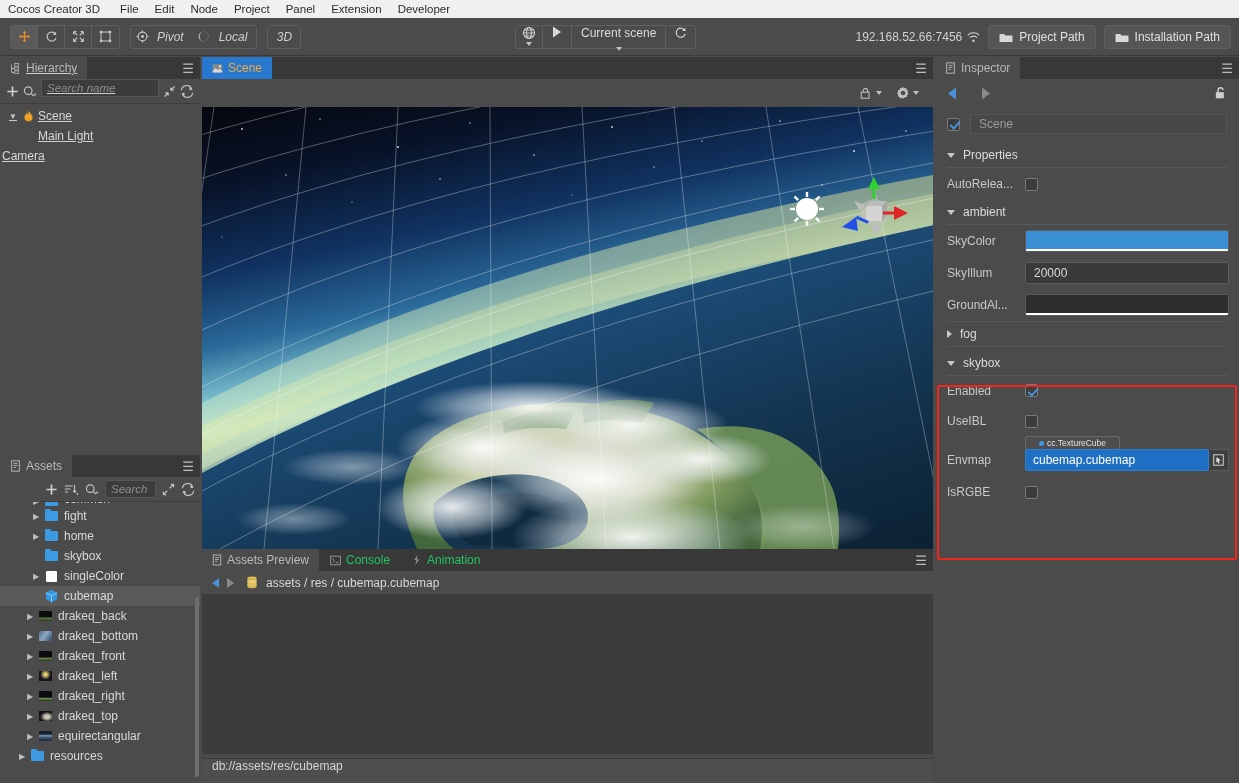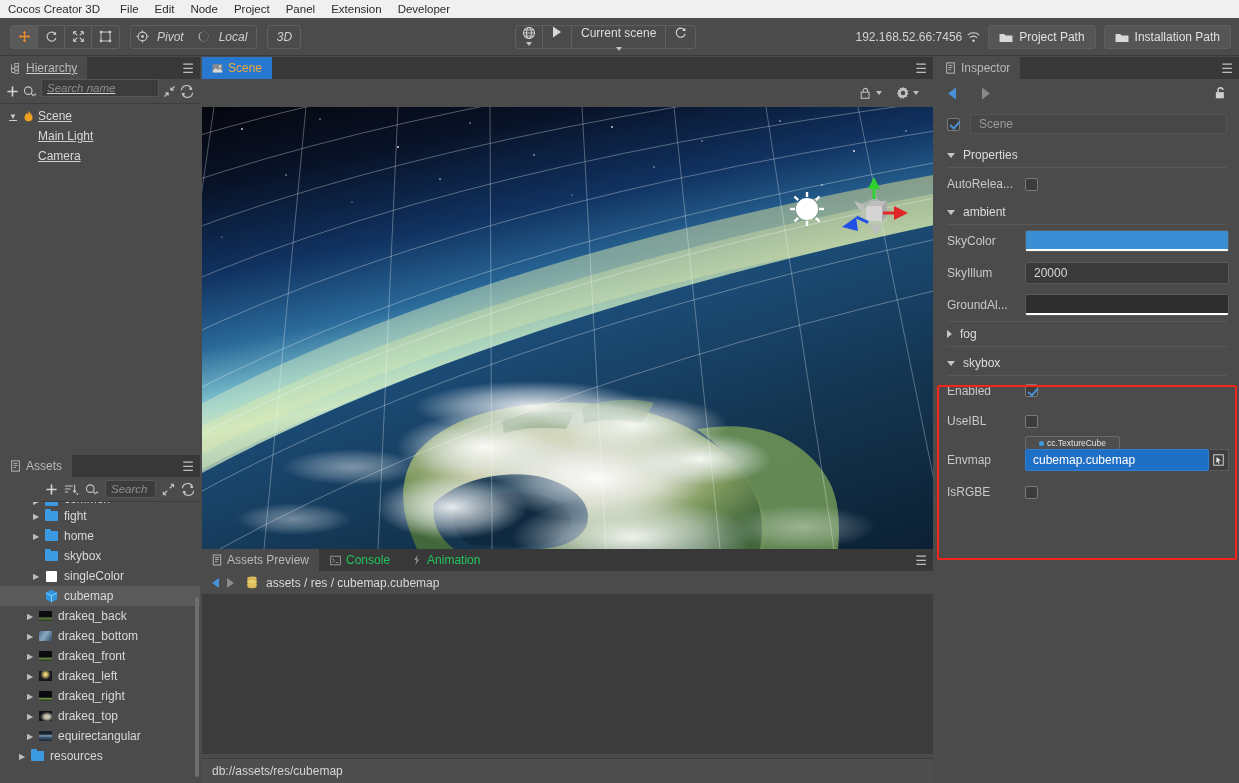--- a/index.html
+++ b/index.html
@@ -176,21 +176,21 @@
   }
   .bd-content { background: #3c3c3c; height: calc(100% - 46px); }
   .nav-arrow-l { width: 0; height: 0; border-top: 5px solid transparent;
     border-bottom: 5px solid transparent; border-right: 7px solid #4a90d9; cursor: pointer; }
   .nav-arrow-r { width: 0; height: 0; border-top: 5px solid transparent;
     border-bottom: 5px solid transparent; border-left: 7px solid #8a8a8a; cursor: pointer; }
 
   
   #statusbar {
     position: absolute; left: 202px; top: 758px; width: 731px; height: 25px;
-    background: #4e4e4e; display: flex; align-items: center; padding: 0 10px;
+    background: #4e4e4e; display: flex; align-items: flex-start; padding: 0 10px;
     border-top: 1px solid #3c3c3c; font-size: 12px; color: #d5d5d5;
   }
 
   
   #inspector { left: 935px; top: 57px; width: 304px; height: 726px; }
   .insp-nav {
     height: 28px; background: #4b4b4b; display: flex; align-items: center;
     padding: 0 12px; gap: 22px; position: relative;
   }
   .insp-body { background: #4b4b4b; height: calc(100% - 50px); overflow: hidden;
@@ -426,21 +426,21 @@
         <span class="ni">
           <svg width="11" height="13" viewBox="0 0 12 14">
               <path d="M6 0.5 C7.5 3.5 10.5 5 10.5 8.6 A4.6 4.6 0 0 1 1.5 8.6 C1.5 5.8 3.4 4.6 4.4 2.6 C4.8 4.4 6 4.8 6 4.8 Z" fill="#f0a022"></path>
             </svg>
         </span>
         <span class="nl">Scene</span>
       </div>
       <div class="node" style="padding-left:36px">
         <span class="nl">Main Light</span>
       </div>
-      <div class="node" style="padding-left:36px">
+      <div class="node" style="">
         <span class="nl">Camera</span>
       </div>
     </div>
   </div>
 
   <div class="panel" id="assets">
     <div class="ptabs">
       <div class="ptab">
         <svg width="11" height="12" viewBox="0 0 12 14">
             <rect x="1.5" y="1" width="9" height="12" stroke="#b9b9b9" stroke-width="1.1" fill="none"></rect>

